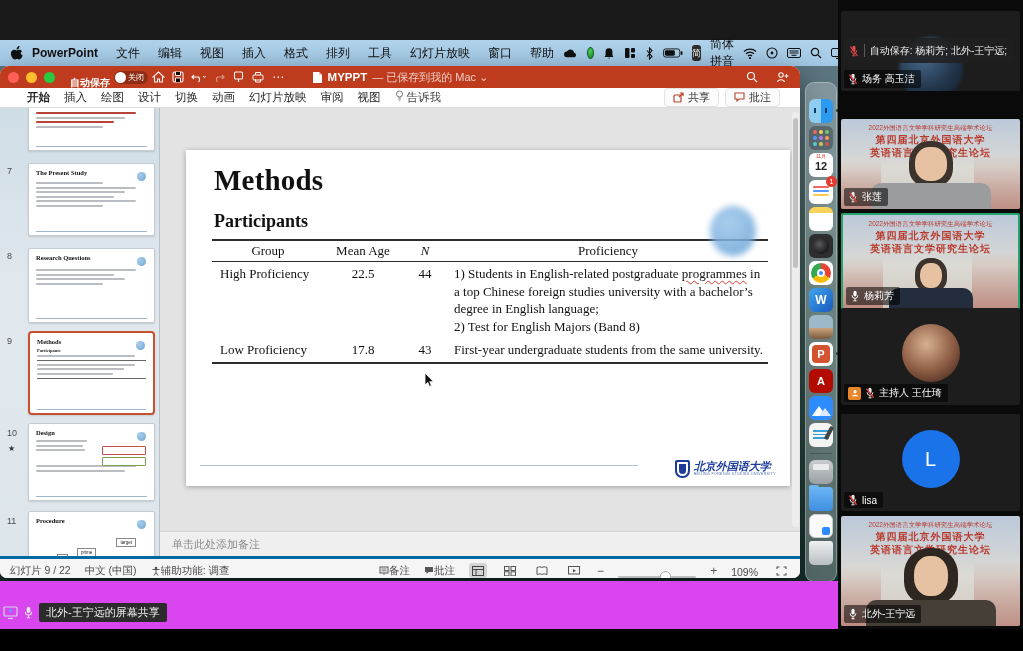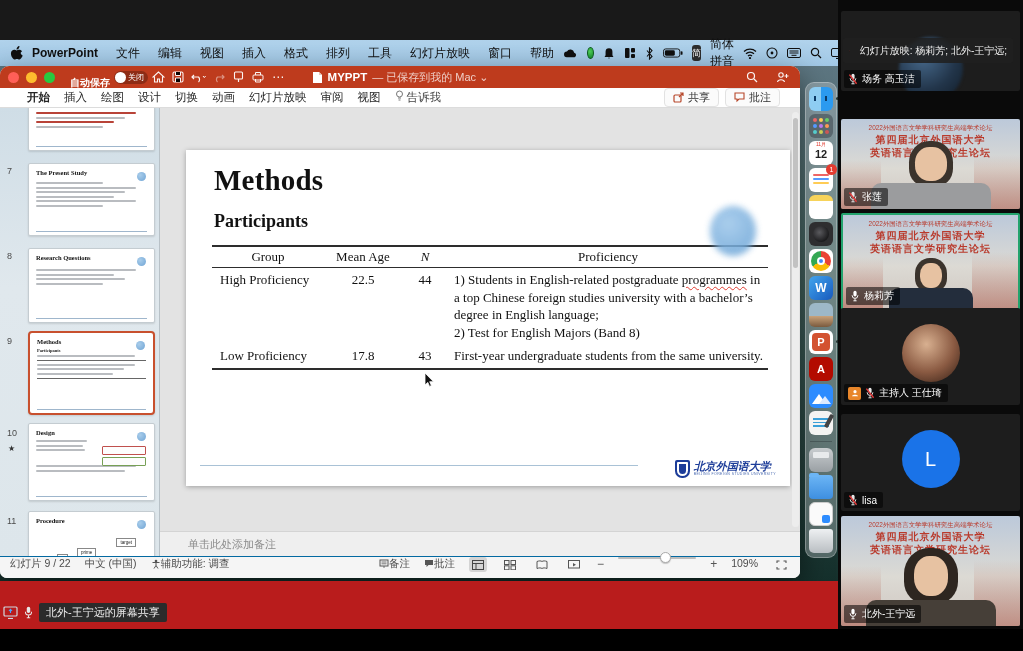--- a/index.html
+++ b/index.html
@@ -9,35 +9,35 @@
 
   
   .wtitle{height:22px;background:#fdfdfd;border-bottom:1px solid #e3e3e3;display:flex;align-items:center;position:relative;}
   .wtitle .wt{position:absolute;left:0;right:0;text-align:center;font-size:12px;color:#2b2b2b;}
   .wctrls{margin-left:auto;display:flex;height:100%;}
   .wctrls span{width:30px;display:flex;align-items:center;justify-content:center;font-size:11px;color:#555;cursor:default;}
 
   .mbody{display:flex;height:629px;}
   .shared{width:838px;position:relative;background:#141414;}
   .lb-top{height:40px;background:#191919;}
-  .lb-bot{height:48px;background:#b91c1c;position:relative;}
+  .lb-bot{height:48px;background:#d946ef;position:relative;}
 
   
   .macbar{height:26px;background:linear-gradient(180deg,#b1d3ec,#a1c8e6);display:flex;align-items:center;padding:0 10px;font-size:12px;color:#101010;}
   .macbar .mi{padding:0 9px;white-space:nowrap;}
   .macbar .app{font-weight:bold;}
   .macbar-right{margin-left:auto;display:flex;align-items:center;gap:9px;}
   .sicon{display:flex;align-items:center;}
   .gdot{width:12px;height:12px;border-radius:50%;background:radial-gradient(circle at 35% 35%,#4fd05a,#128a2a);border:1px solid #0a5c1c;}
   .imchip{width:16px;height:16px;border-radius:3px;background:#2d2d2d;color:#fff;font-size:9px;display:flex;align-items:center;justify-content:center;}
   .dt{font-size:12px;white-space:nowrap;}
 
   
   .desktop{height:515px;position:relative;background:linear-gradient(180deg,#5d7681 0%,#44625f 35%,#27433f 75%,#15302c 100%);}
-  .dock{position:absolute;left:805px;top:16px;width:32px;padding:4px 0;background:rgba(225,233,236,.30);
+  .dock{position:absolute;left:805px;top:16px;width:32px;padding:16px 0;background:rgba(225,233,236,.30);
     border:1px solid rgba(255,255,255,.28);border-radius:9px;display:flex;flex-direction:column;align-items:center;gap:3px;}
   .dk{width:24px;height:24px;border-radius:6px;position:relative;flex:none;}
   .dk .rdot{position:absolute;right:-6px;top:10px;width:3px;height:3px;border-radius:50%;background:#20302e;}
   .dk-finder{background:linear-gradient(90deg,#8ecdf2 50%,#2b9af0 50%);}
   .dk-finder:before{content:"";position:absolute;left:5px;top:9px;width:2px;height:5px;background:#0c3a66;}
   .dk-finder:after{content:"";position:absolute;right:6px;top:9px;width:2px;height:5px;background:#0c3a66;}
   .dk-launch{background:rgba(60,70,76,.55);display:grid;grid-template-columns:repeat(3,1fr);padding:4px;gap:2px;}
   .dk-launch b{border-radius:50%;}
   .dk-cal{background:#fff;display:flex;flex-direction:column;align-items:center;overflow:hidden;}
   .dk-cal .m{font-size:5px;color:#e23b30;line-height:7px;}
@@ -117,43 +117,43 @@
   .vscroll{position:absolute;right:1px;top:4px;bottom:4px;width:7px;background:#ededed;border-radius:4px;}
   .vthumb{position:absolute;top:6px;left:1px;width:5px;height:150px;border-radius:3px;background:#c2c2c2;}
 
   .slide{position:absolute;left:26px;top:42px;width:604px;height:336px;background:#fff;box-shadow:0 1px 5px rgba(0,0,0,.3);
     font-family:"Liberation Serif","DejaVu Serif",serif;color:#111;padding:14px 24px 0 28px;}
   .s-title{font-size:29px;font-weight:bold;letter-spacing:.2px;}
   .s-sub{font-size:18px;font-weight:bold;margin-top:14px;}
   .s-body{font-size:14.5px;margin-top:9px;width:558px;line-height:1.35;}
   .deco{position:absolute;right:34px;top:56px;width:46px;height:50px;border-radius:50%;
     background:radial-gradient(circle at 40% 35%,#9cc6ea,#5f9cd2);filter:blur(3px);opacity:.85;}
-  .ptable{border-collapse:collapse;margin-top:13px;margin-left:-2px;font-size:13px;width:556px;
+  .ptable{border-collapse:collapse;margin-top:7px;margin-left:-2px;font-size:13px;width:556px;
     border-top:2px solid #2d2d2d;border-bottom:2px solid #2d2d2d;}
   .ptable th{border-bottom:1px solid #2d2d2d;font-weight:normal;padding:2px 2px;font-size:13px;}
   .ptable td{padding:3px 2px;vertical-align:top;line-height:1.35;}
   .c-group{width:112px;text-align:center;}
   td.c-group{text-align:left;padding-left:8px;}
   .c-age{width:78px;text-align:center;}
   .c-n{width:46px;text-align:center;}
   .c-prof{text-align:center;}
   td.c-prof{text-align:left;padding-left:6px;}
   .it{font-style:italic;}
   .sp{text-decoration:underline;text-decoration-style:wavy;text-decoration-color:#e03c31;text-decoration-thickness:1px;text-underline-offset:2px;}
   .sfoot{position:absolute;left:14px;right:152px;bottom:20px;height:1px;background:#a9c2d6;}
   .slogo{position:absolute;right:14px;bottom:8px;display:flex;align-items:center;gap:4px;}
   .shield{width:15px;height:18px;background:#1d3d99;border-radius:2px 2px 7px 7px;position:relative;}
   .shield:before{content:"";position:absolute;inset:2px;border-radius:1px 1px 6px 6px;background:#fff;}
   .shield:after{content:"";position:absolute;left:4px;top:4px;right:4px;bottom:4px;border-radius:0 0 4px 4px;background:#1d3d99;}
   .slogo .lt{color:#1d3d99;font-size:11px;font-style:italic;font-weight:bold;line-height:11px;font-family:"Liberation Serif",serif;}
   .slogo .lc{color:#4a6ab0;font-size:3.5px;letter-spacing:.4px;line-height:5px;font-family:"Liberation Sans",sans-serif;}
   .cursor{position:absolute;left:238px;top:222px;}
 
-  .notes{height:25px;background:#efefef;border-top:1px solid #d4d4d4;display:flex;align-items:center;padding-left:28px;font-size:11px;color:#8a8a8a;}
-  .sbar{height:22px;background:#f5f5f5;border-top:1px solid #0369a1;display:flex;align-items:flex-start;padding:0 10px;font-size:10.5px;color:#4c4c4c;gap:14px;}
+  .notes{height:25px;background:#efefef;border-top:1px solid #d4d4d4;display:flex;align-items:center;padding-left:12px;font-size:11px;color:#8a8a8a;}
+  .sbar{height:22px;background:#f5f5f5;border-top:3px solid #0369a1;display:flex;align-items:flex-end;padding:0 10px;font-size:10.5px;color:#4c4c4c;gap:14px;}
   .sbar .grow{flex:1;}
   .sbar .vi{width:18px;height:15px;border-radius:3px;display:flex;align-items:center;justify-content:center;}
   .sbar .vi.act{background:#d4d4d4;}
   .ztrack{width:78px;height:2px;background:#bdbdbd;border-radius:1px;position:relative;}
   .zknob{position:absolute;left:42px;top:-5px;width:11px;height:11px;border-radius:50%;background:#fff;border:1px solid #aaa;box-shadow:0 1px 1px rgba(0,0,0,.2);}
   .sbi{display:flex;align-items:center;gap:0;}
 
   
   .share-banner{position:absolute;left:3px;top:22px;display:flex;align-items:center;gap:5px;}
   .sb-chip{background:#2b2b2b;color:#efefef;font-size:11px;padding:2px 7px;border-radius:2px;}
@@ -659,21 +659,21 @@
       </div>
 
       <div class="toast">
         <svg width="10" height="12" viewBox="0 0 12 15">
             <rect x="4" y="1" width="4" height="7" rx="2" fill="#e05050"></rect>
             <path d="M2.5 6.5v.5a3.5 3.5 0 0 0 7 0v-.5" fill="none" stroke="#e05050" stroke-width="1.2"></path>
             <path d="M6 10.8V13.5M4 13.5h4" stroke="#e05050" stroke-width="1.2" fill="none"></path>
             <line x1="1.5" y1="2" x2="10.5" y2="13.5" stroke="#e23b3b" stroke-width="1.6"></line>
           </svg>
         <span class="tdiv"></span>
-        <span>幻灯片放映: 杨莉芳; 北外-王宁远;</span>
+        <span>自动保存: 杨莉芳; 北外-王宁远;</span>
       </div>
 
       <div class="tile" style="top:119px;height:90px;">
         <span class="vbg"></span>
         <span class="forum">
           <span class="f1">2022外国语言文学学科研究生高端学术论坛</span>
           <span class="f2">第四届北京外国语大学</span>
           <span class="f3">英语语言文学研究生论坛</span>
         </span>
         <span class="vp" style="width:120px;height:70px;">

